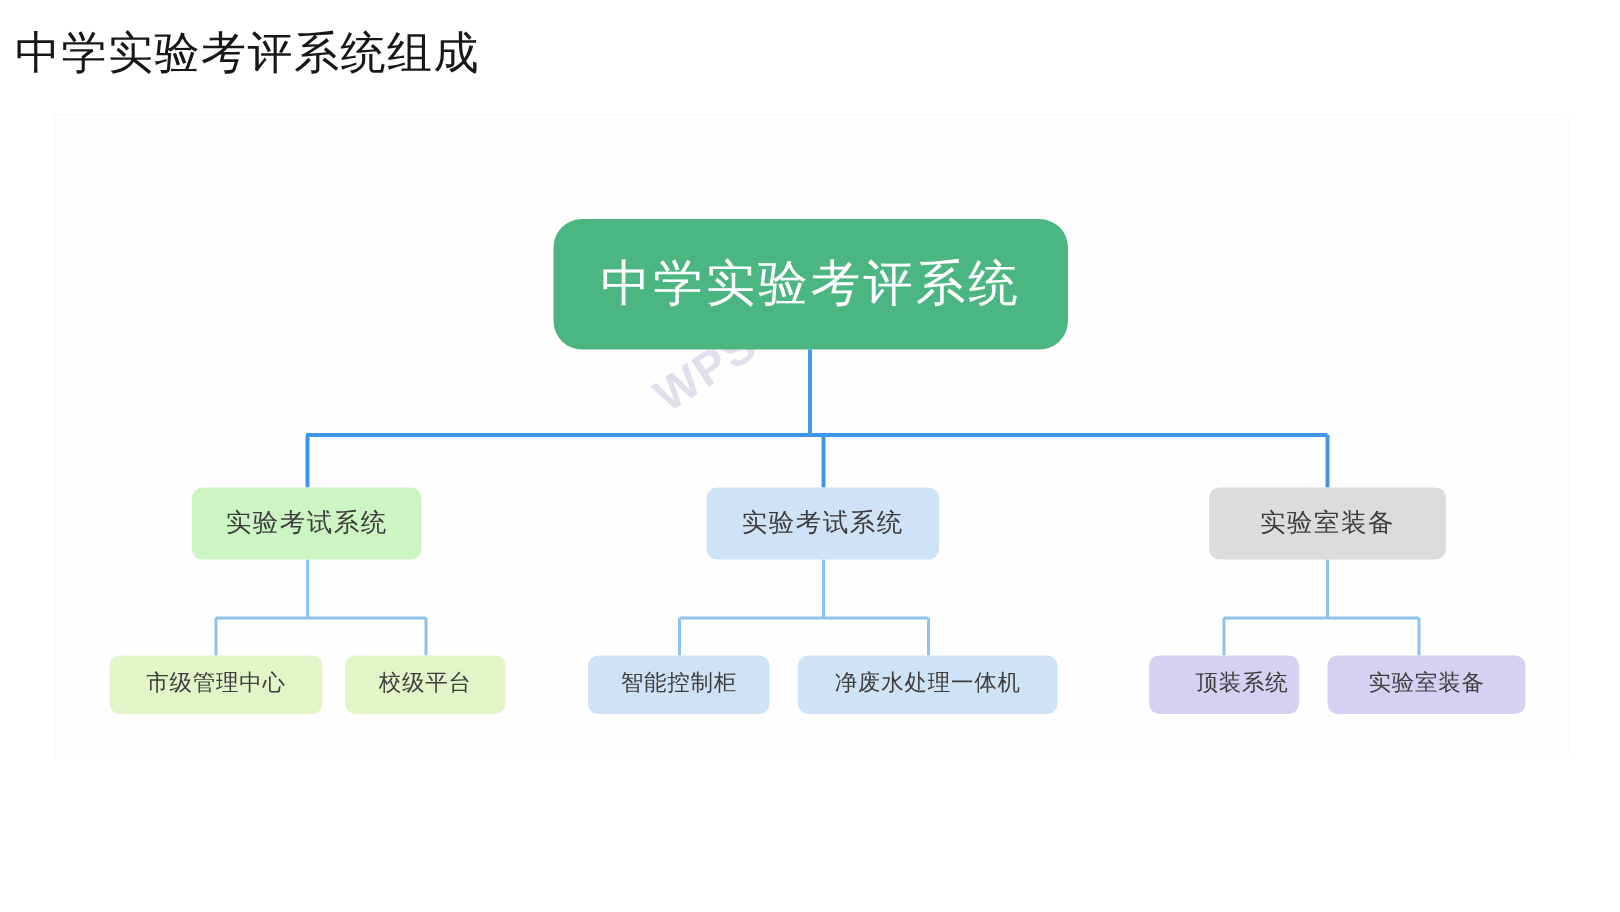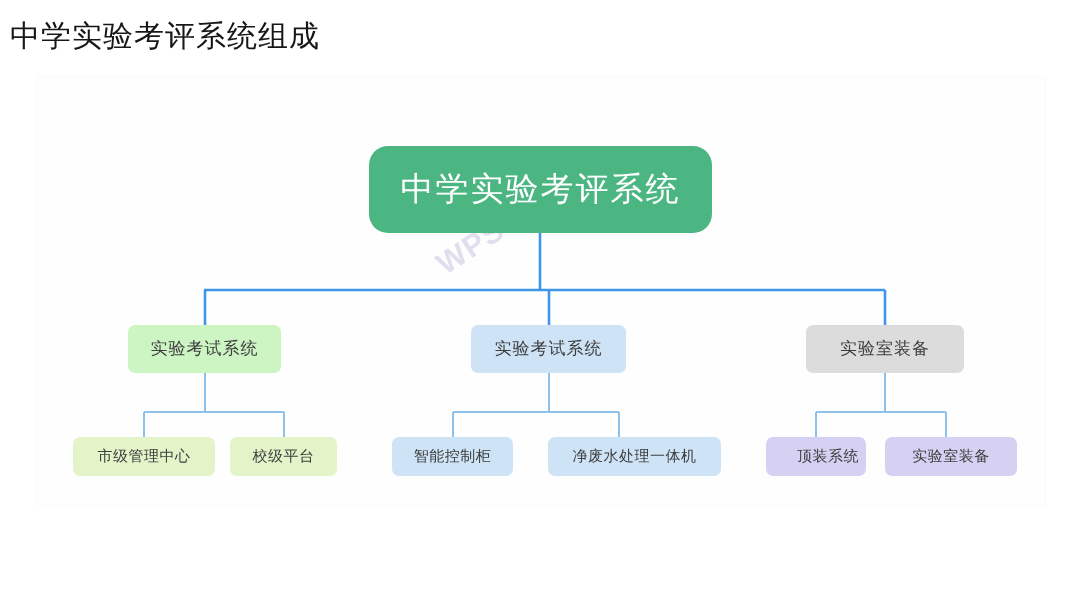--- a/index.html
+++ b/index.html
@@ -148,21 +148,21 @@
       </div>
       <div class="node lvl-3" style="left: 230px; top: 437px; width: 107px; height: 39px; background: rgb(227, 244, 201); color: rgb(61, 61, 61);">
         <span class="node-label">校级平台</span>
       </div>
       <div class="node lvl-2" style="left: 471px; top: 325px; width: 155px; height: 48px; background: rgb(207, 227, 247); color: rgb(61, 61, 61);">
         <span class="node-label">实验考试系统</span>
       </div>
       <div class="node lvl-3" style="left: 392px; top: 437px; width: 121px; height: 39px; background: rgb(207, 227, 247); color: rgb(61, 61, 61);">
         <span class="node-label">智能控制柜</span>
       </div>
-      <div class="node lvl-3" style="left: 548px; top: 437px; width: 173px; height: 39px; background: rgb(207, 227, 247); color: rgb(61, 61, 61);">
+      <div class="node lvl-3" style="left: 532px; top: 437px; width: 173px; height: 39px; background: rgb(207, 227, 247); color: rgb(61, 61, 61);">
         <span class="node-label">净废水处理一体机</span>
       </div>
       <div class="node lvl-2" style="left: 806px; top: 325px; width: 158px; height: 48px; background: rgb(220, 220, 220); color: rgb(61, 61, 61);">
         <span class="node-label">实验室装备</span>
       </div>
       <div class="node lvl-3" style="left: 766px; top: 437px; width: 100px; height: 39px; background: rgb(214, 208, 242); color: rgb(61, 61, 61); padding-left: 24px;">
         <span class="node-label">顶装系统</span>
       </div>
       <div class="node lvl-3" style="left: 885px; top: 437px; width: 132px; height: 39px; background: rgb(214, 208, 242); color: rgb(61, 61, 61);">
         <span class="node-label">实验室装备</span>

